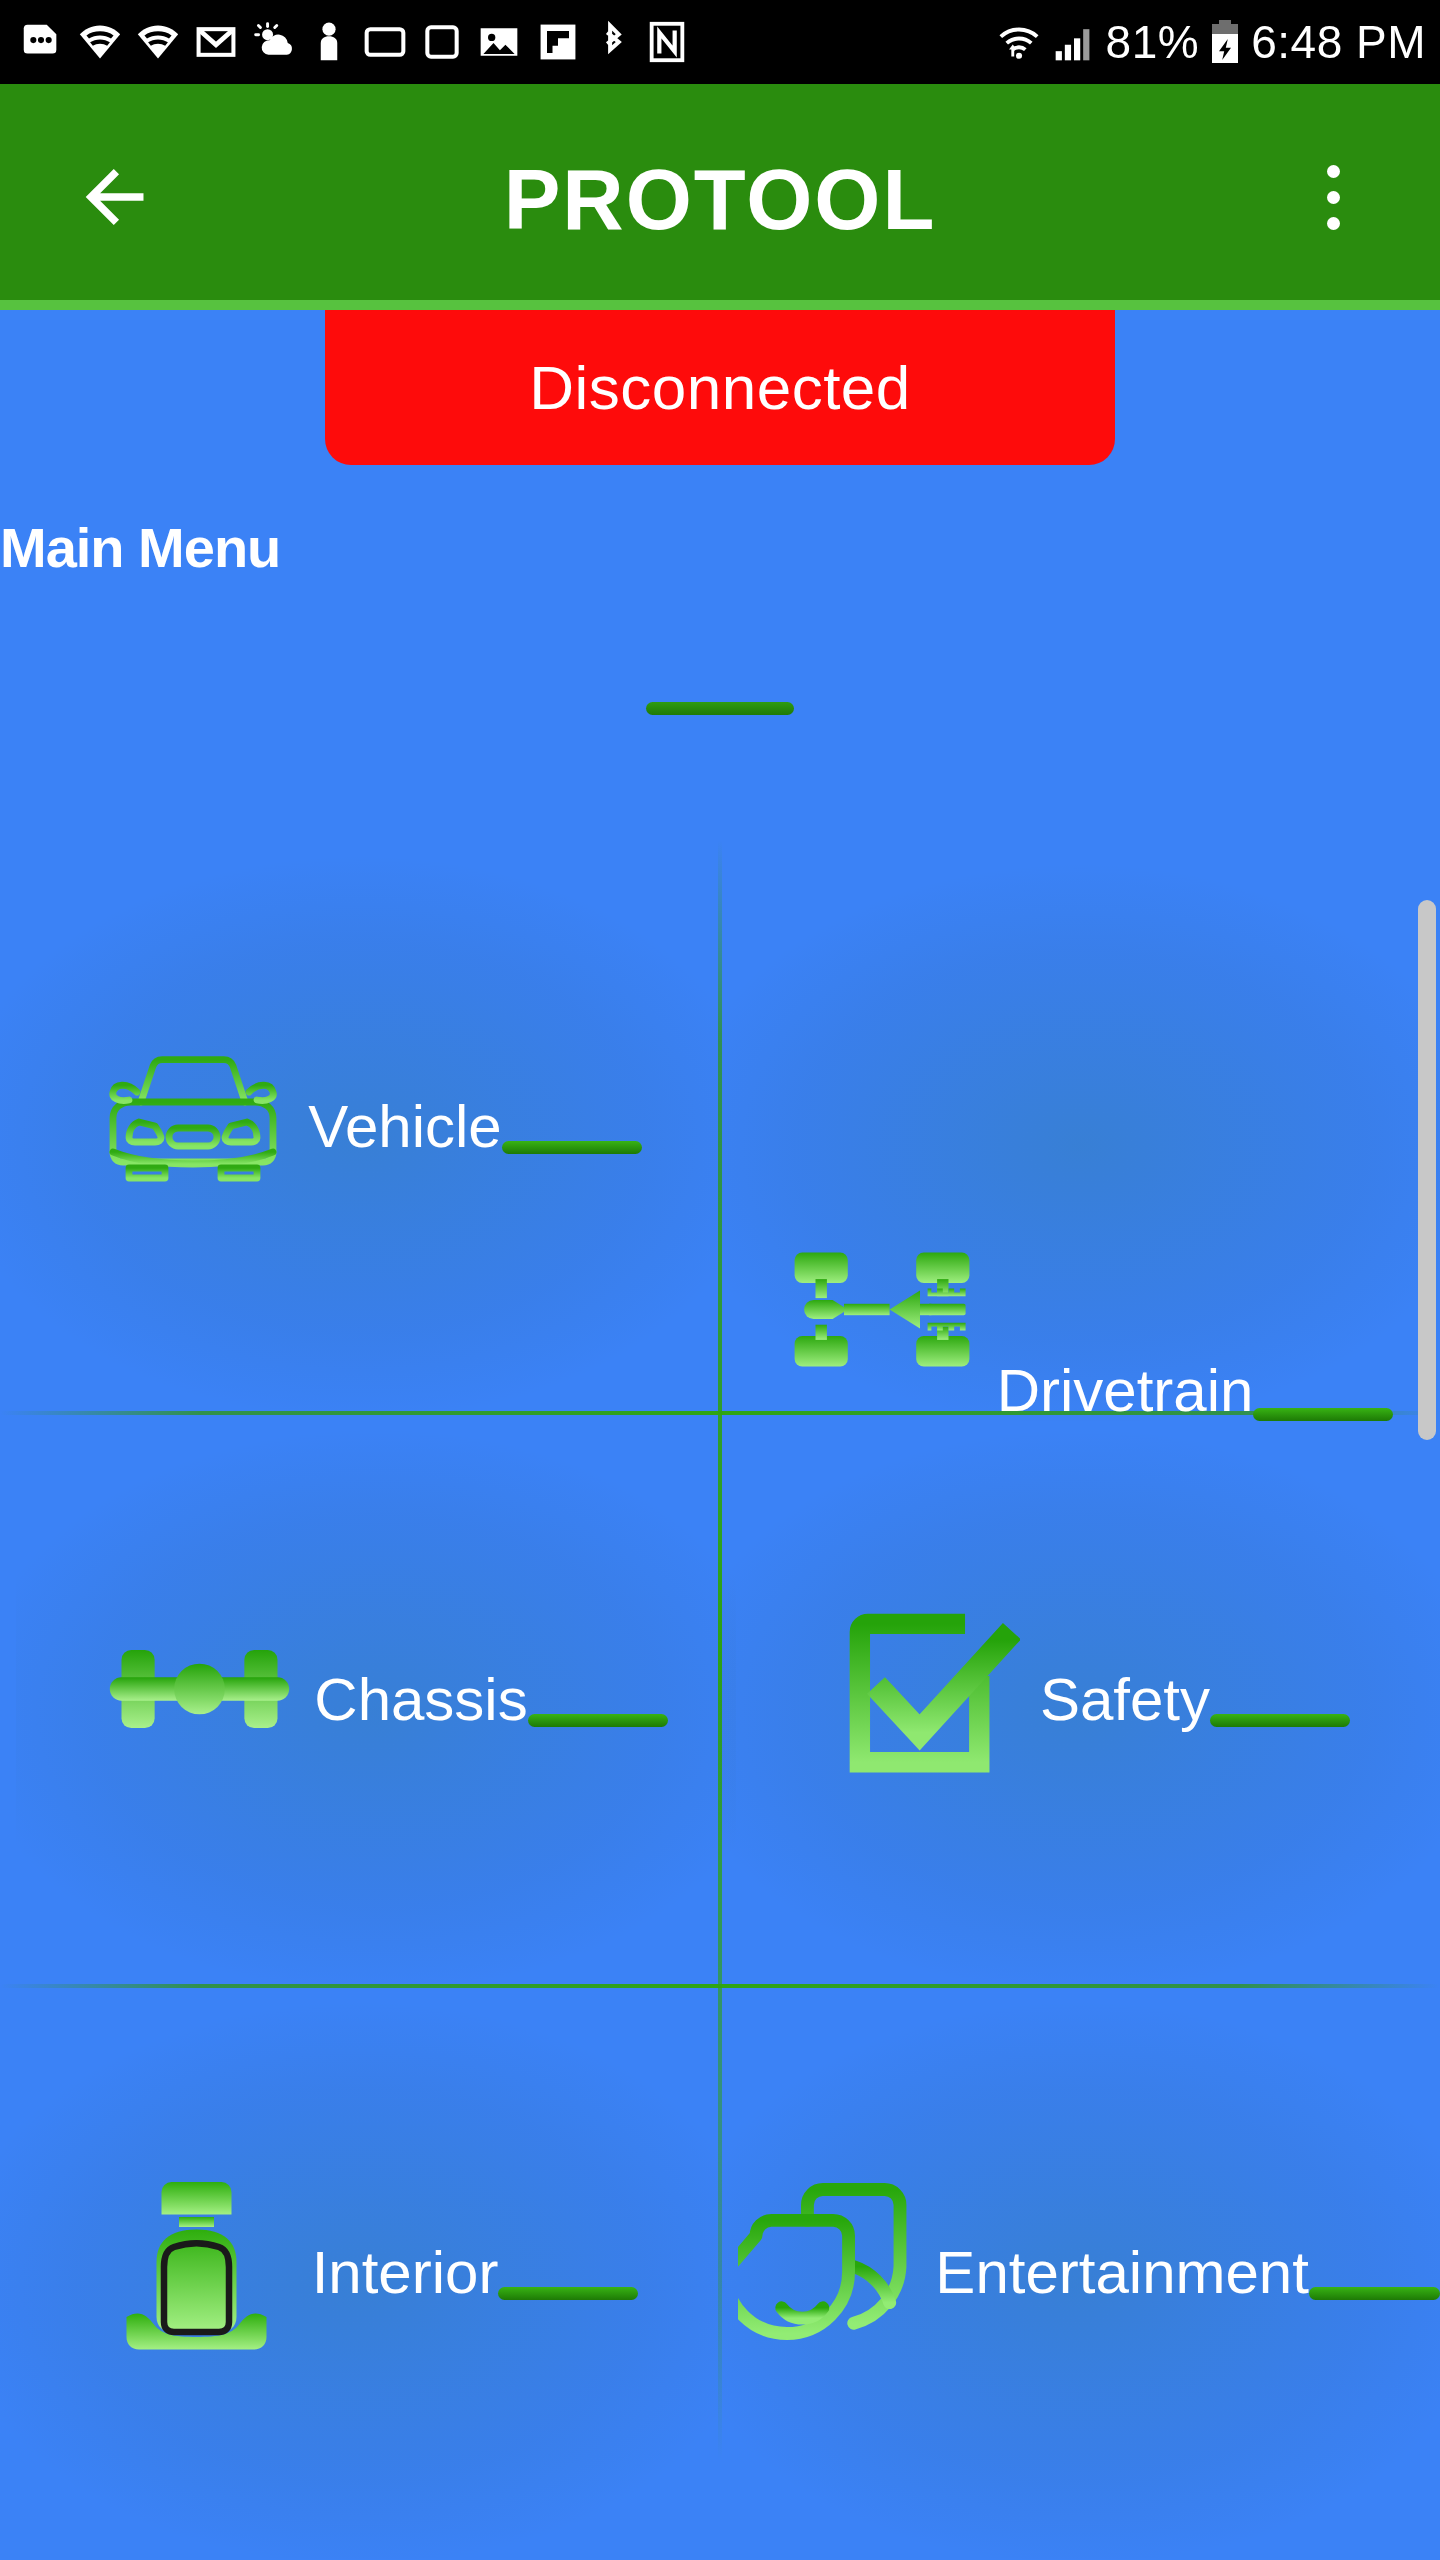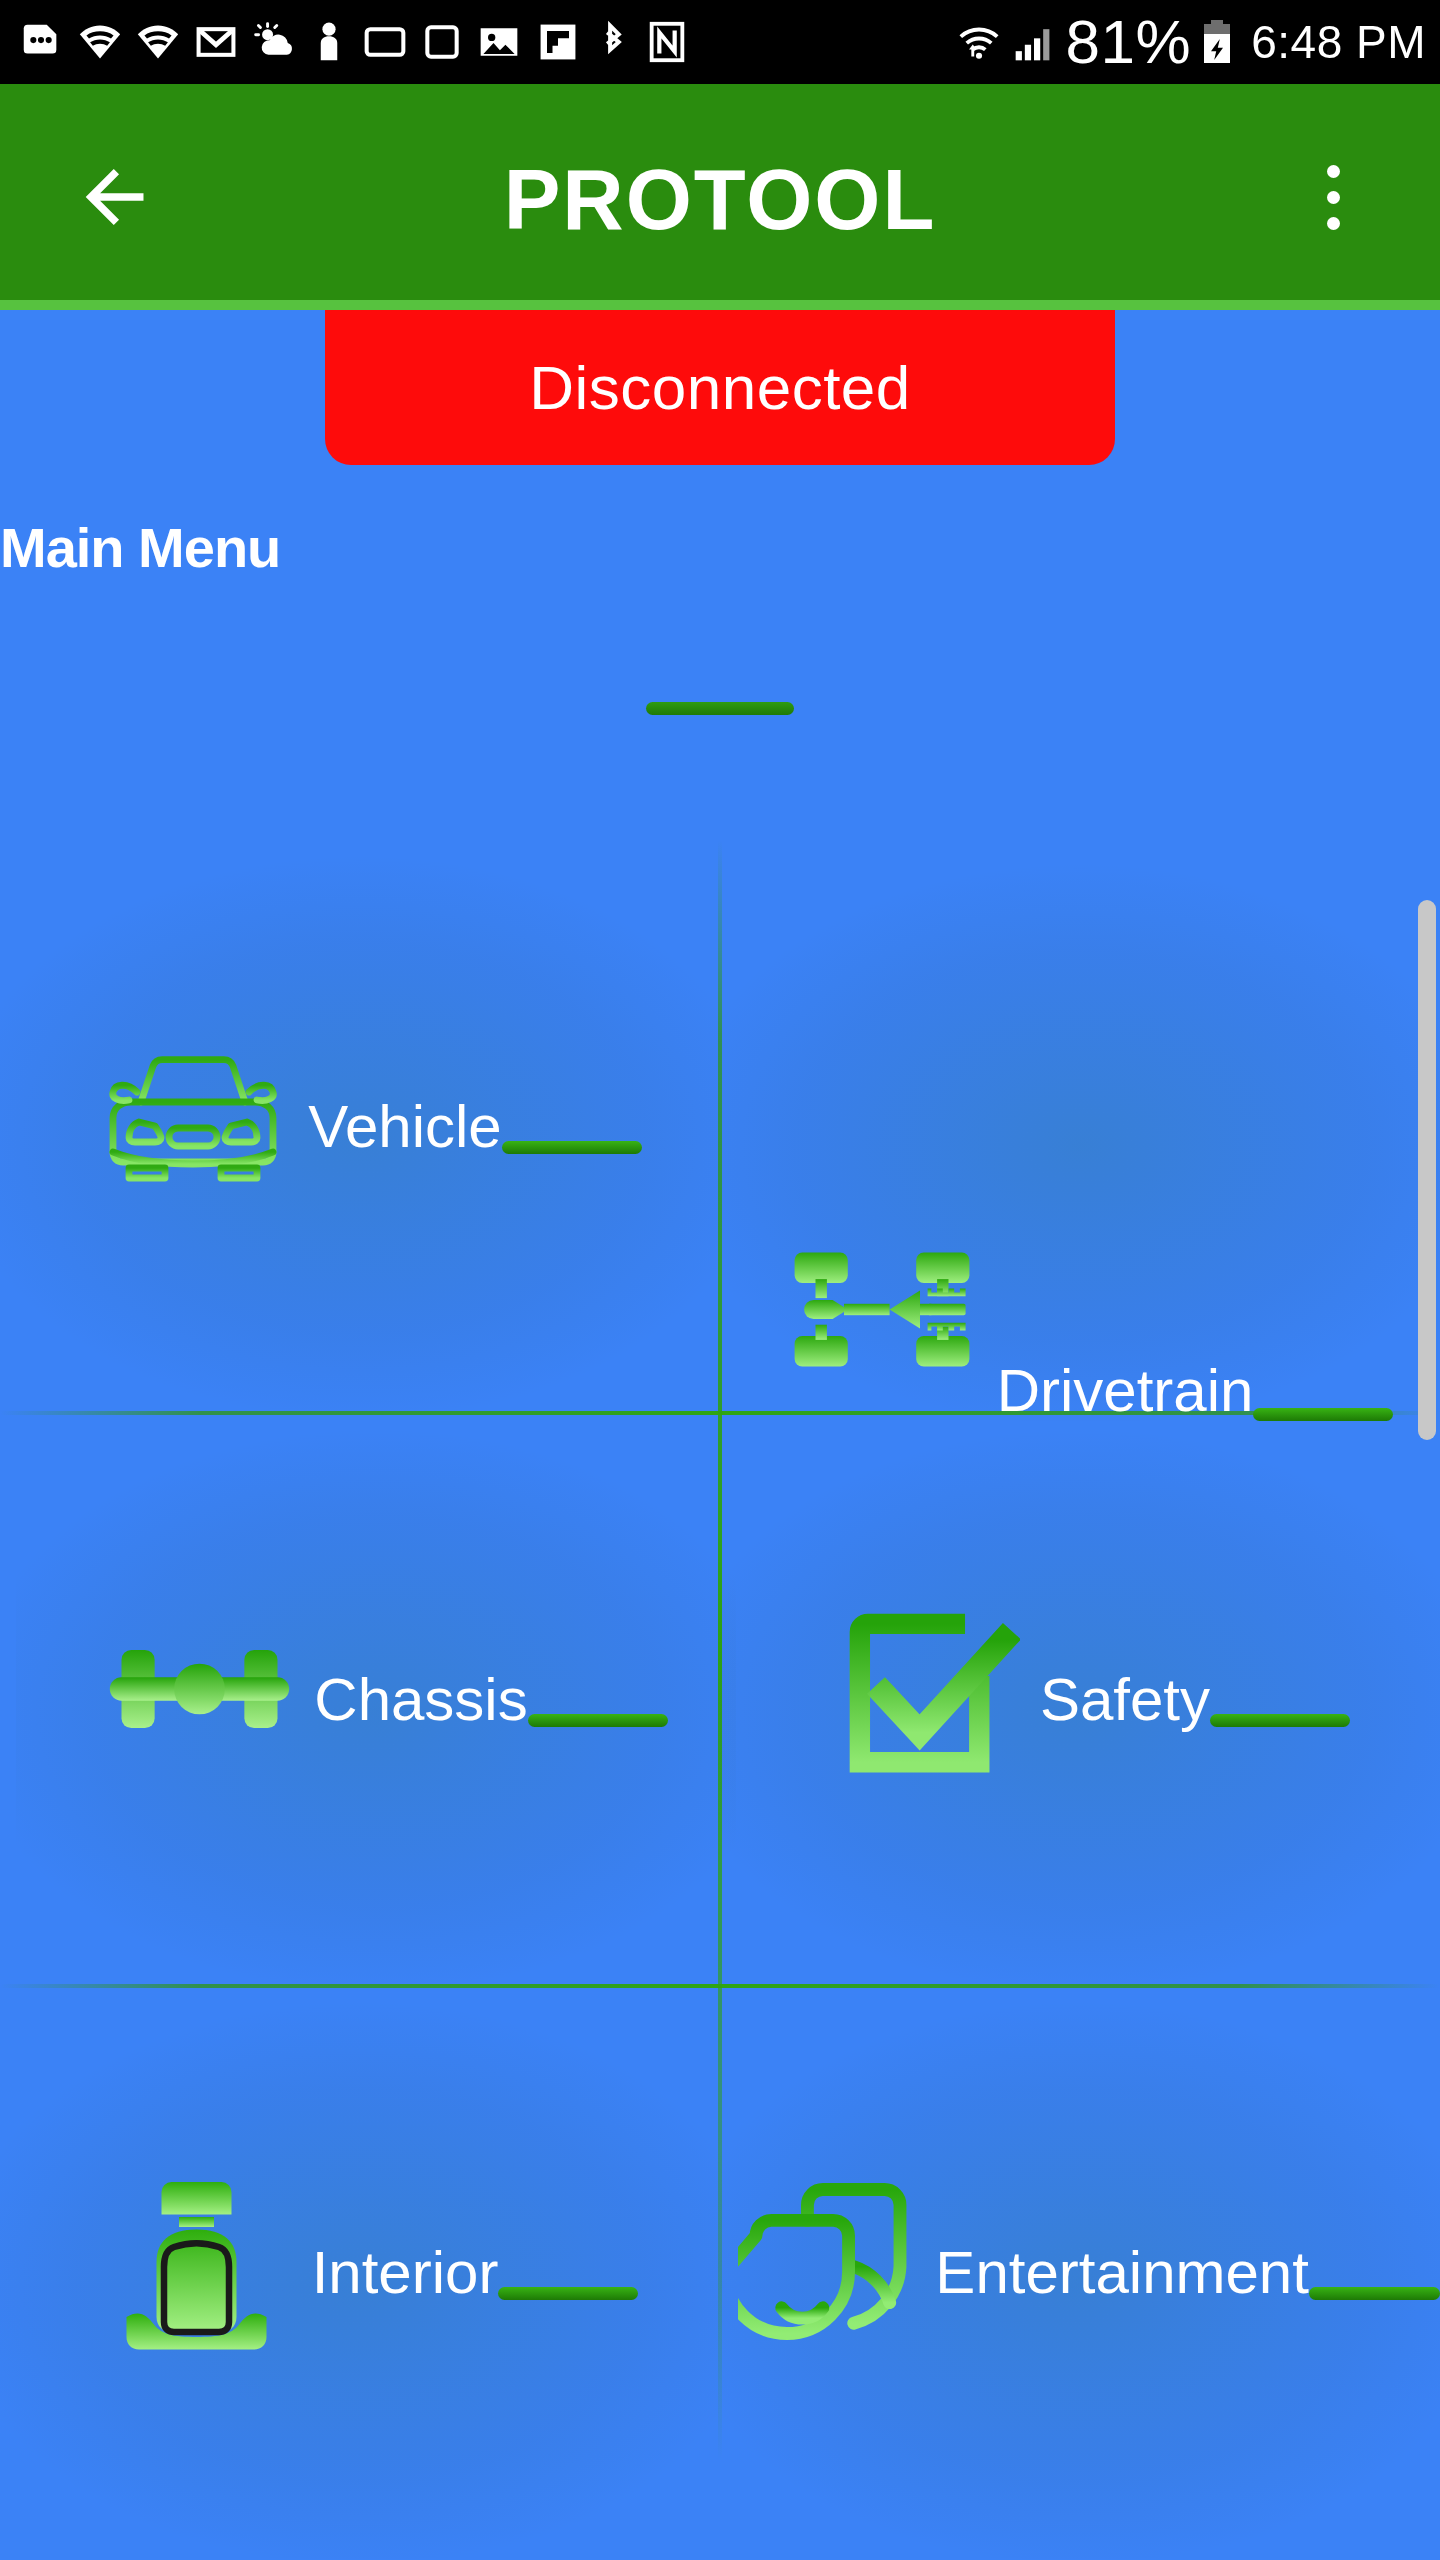--- a/index.html
+++ b/index.html
@@ -14,24 +14,24 @@
   
   .statusbar {
     position:absolute; top:0; left:0; width:1440px; height:84px;
     background:#000; display:flex; align-items:center;
     padding:0 14px 0 18px; color:#fff;
   }
   .sb-left { display:flex; align-items:center; gap:14px; flex:1; }
   .sb-right { display:flex; align-items:center; gap:10px; }
   .sb-ico { display:block; }
   .sb-text {
-    font-size:62px; font-weight:400; color:#fff;
+    font-size:46px; font-weight:400; color:#fff;
     letter-spacing:0.5px; line-height:1; white-space:nowrap;
   }
-  .sb-clock { font-size:46px; color:#fff; letter-spacing:0.5px; white-space:nowrap; margin-left:8px; }
+  .sb-clock { font-size:46px; color:#fff; letter-spacing:0.5px; white-space:nowrap; margin-left:0; }
 
   
   .appbar {
     position:absolute; top:84px; left:0; width:1440px; height:226px;
     background:#2a8c0e;
   }
   .appbar-strip {
     position:absolute; left:0; bottom:0; width:1440px; height:10px;
     background:#5cc martin;
     background:#57c23f;

